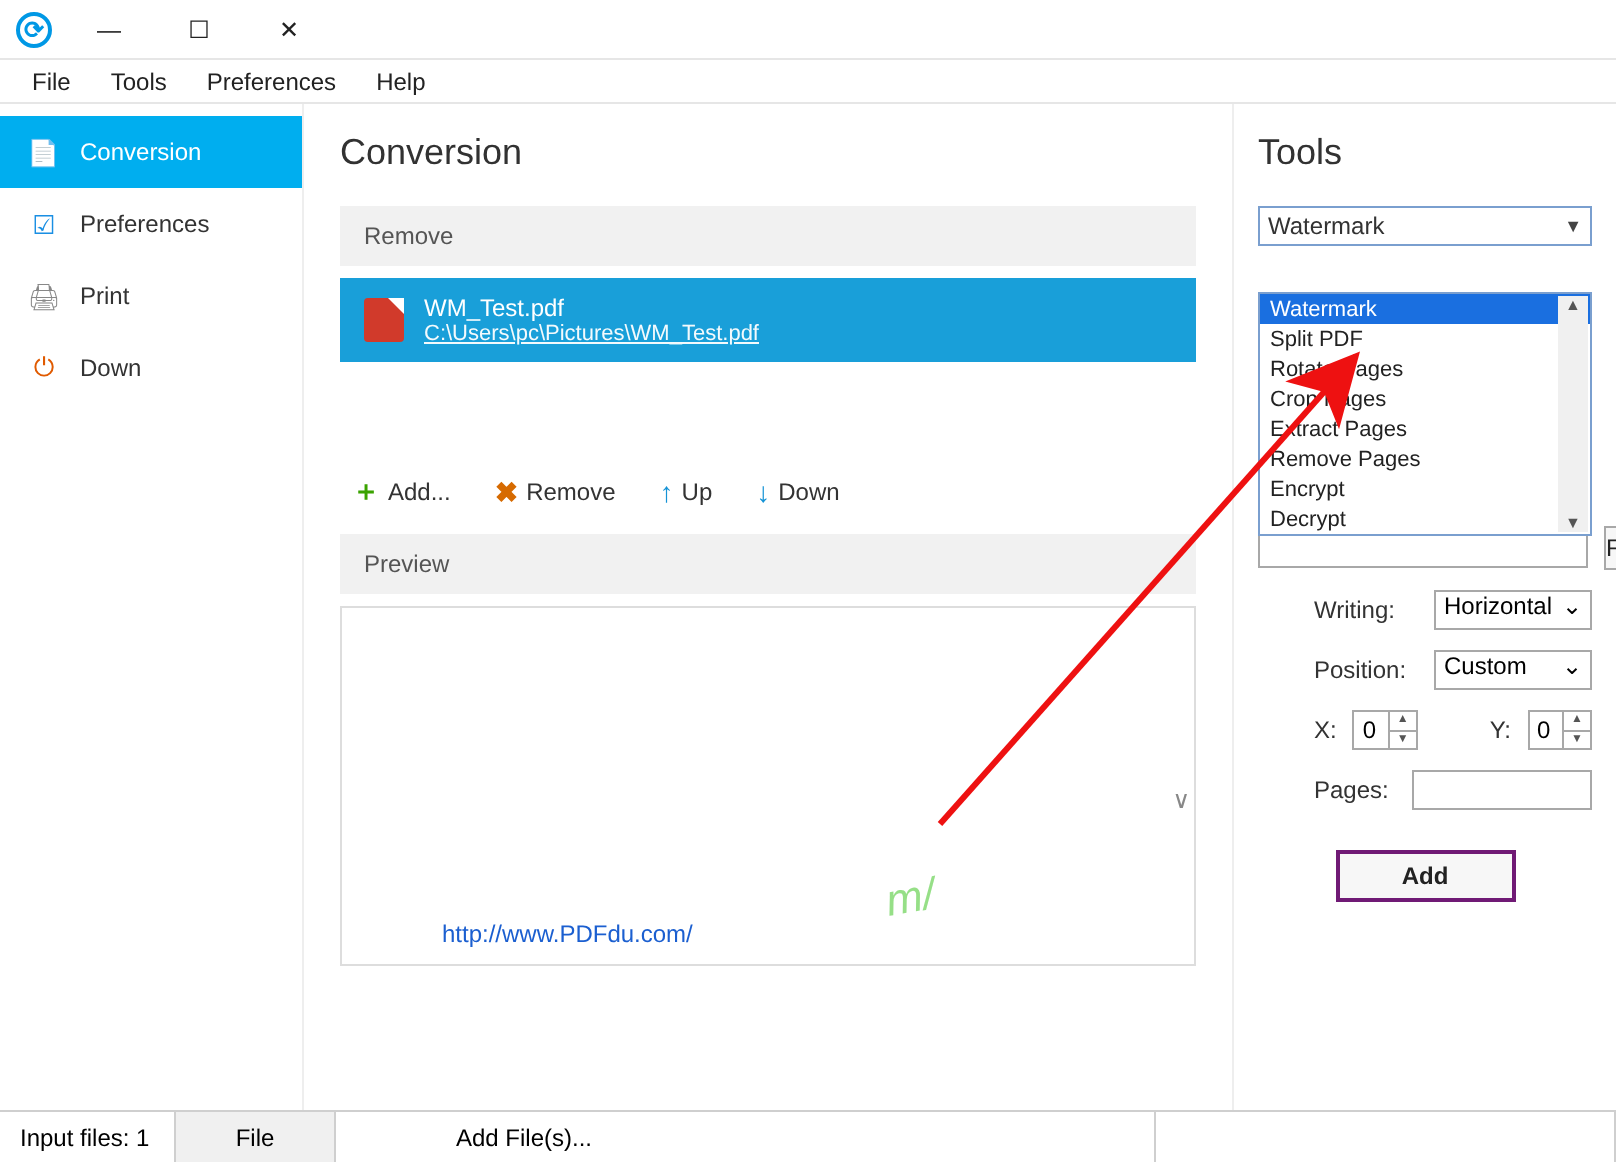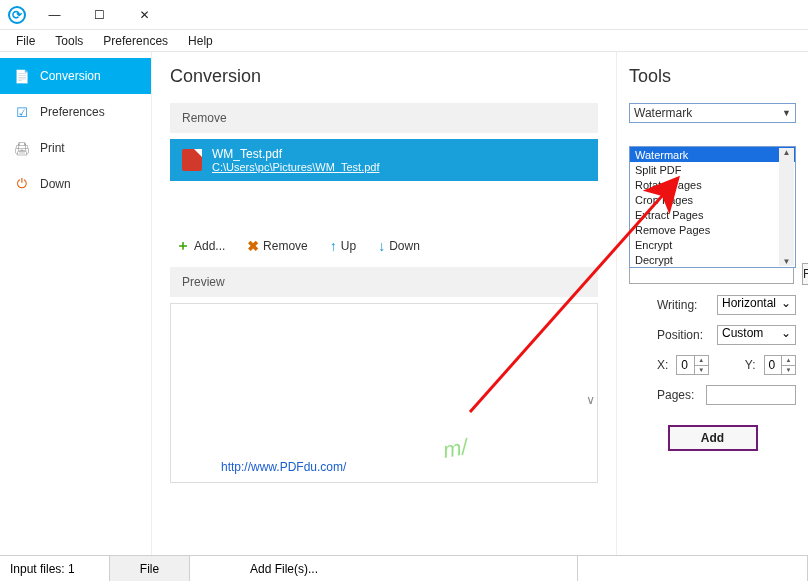--- a/index.html
+++ b/index.html
@@ -243,17 +243,17 @@
       <marker id="ahead" markerWidth="14" markerHeight="14" refX="11" refY="6" orient="auto">
         <path d="M0,0 L12,6 L0,12 L3,6 Z" fill="#e11"></path>
       </marker>
     </defs>
     <line x1="470" y1="360" x2="678" y2="126" stroke="#e11" stroke-width="3" marker-end="url(#ahead)"></line>
   </svg>
 
 </div>
 
 <div class="statusbar">
-  <div class="status-seg" style="width:110px;">Input files: 1</div>
+  <div class="status-seg" style="width:88px;">Input files: 1</div>
   <div class="status-seg btn">File</div>
   <div class="status-seg wide">Add File(s)...</div>
   <div class="status-seg end"></div>
 </div>
 
 </body></html>

